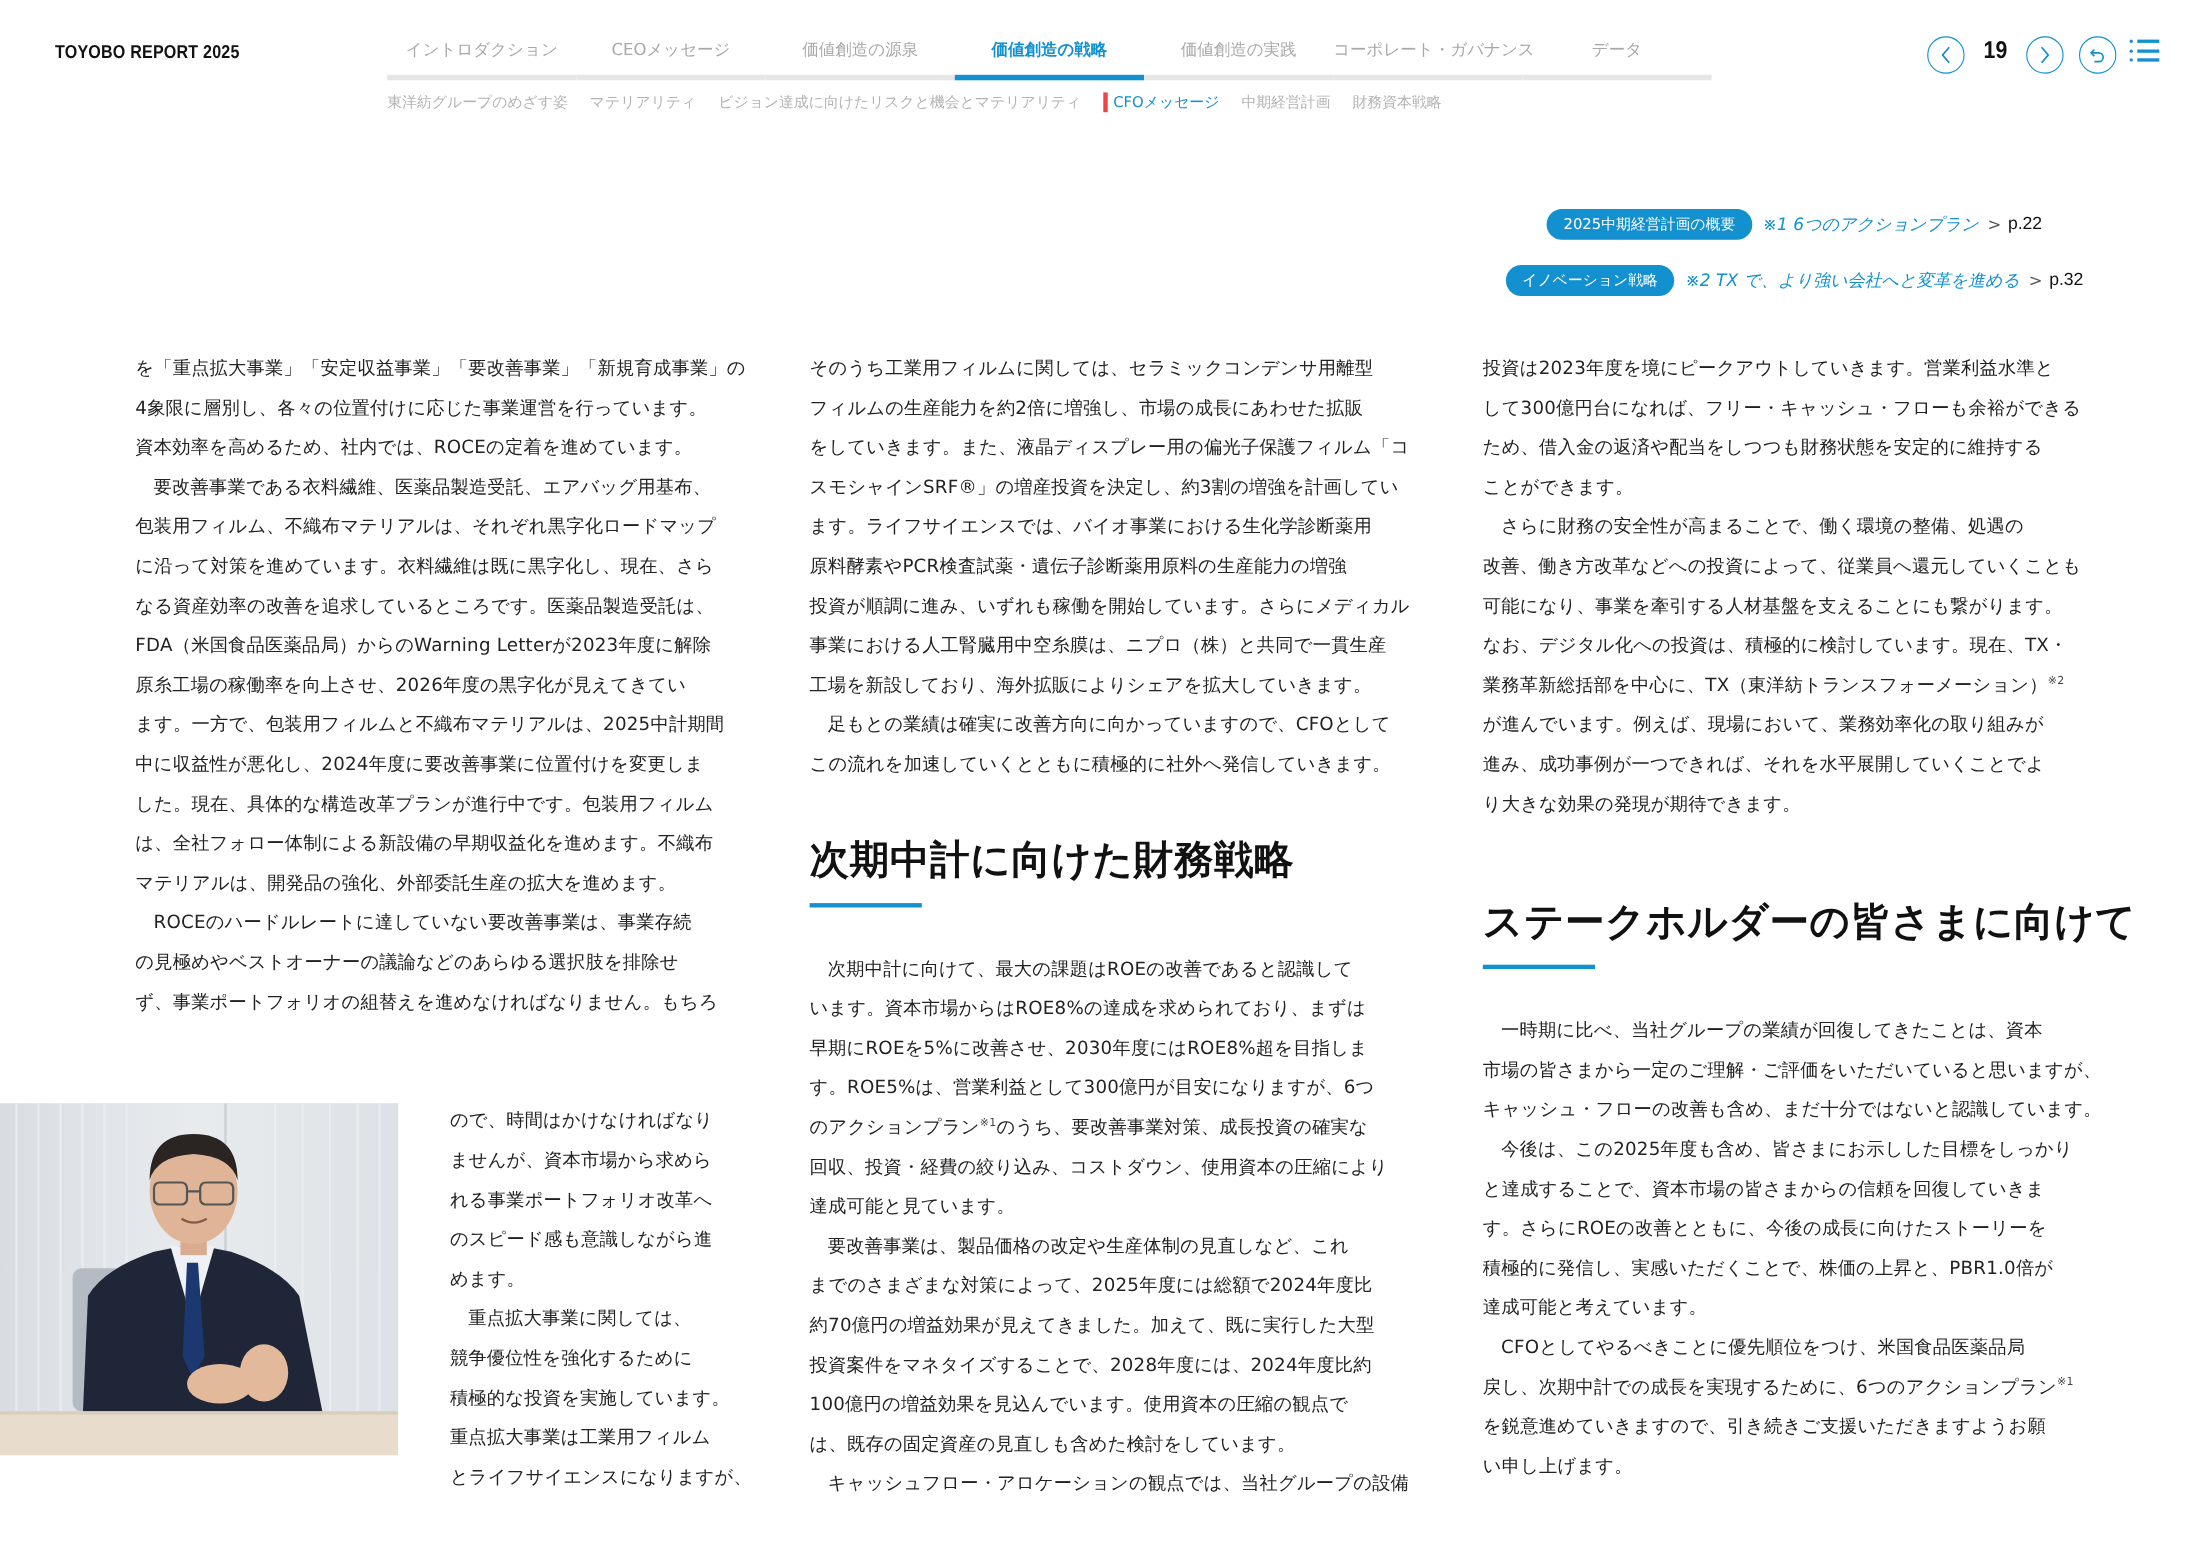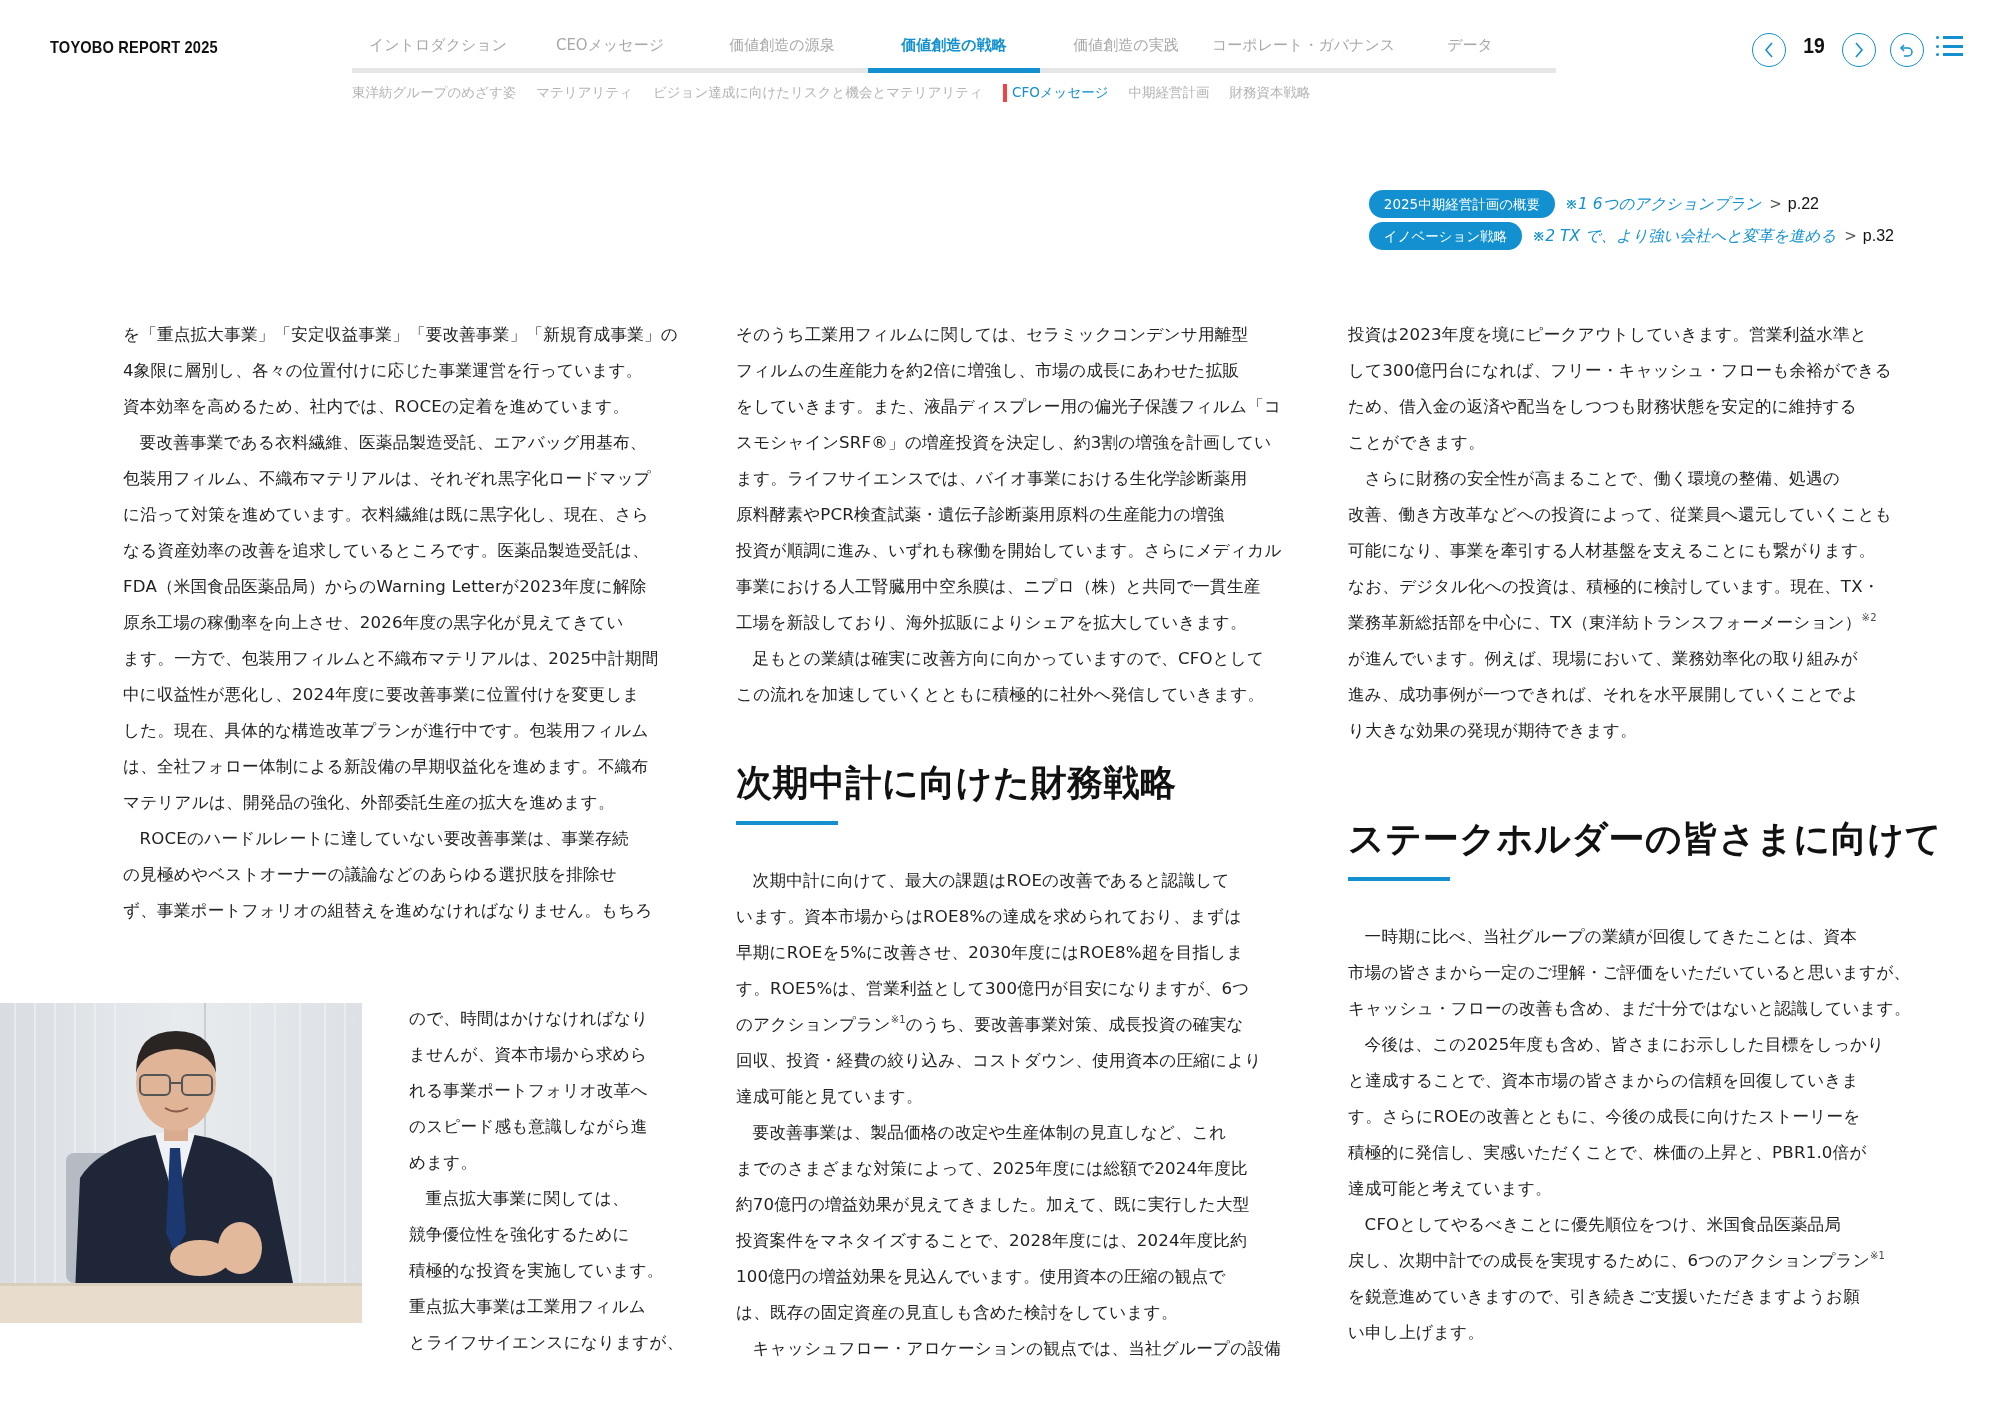--- a/index.html
+++ b/index.html
@@ -21,21 +21,21 @@
 
   .pager { position: absolute; left: 1752px; top: 33px; display: flex; }
   .circle-btn { width: 34px; height: 34px; border: 1.6px solid #1290d0; border-radius: 50%; display: flex; align-items: center; justify-content: center; cursor: pointer; }
   .page-num { font-family: "Liberation Sans", sans-serif; font-weight: bold; font-size: 22px; color: #111; width: 56px; text-align: center; transform: scaleX(0.88); }
   .gap14 { width: 14px; }
   .menu-btn { margin-left: 12px; width: 28px; height: 26px; cursor: pointer; display: flex; flex-direction: column; justify-content: space-between; padding: 3px 0; }
   .menu-row { display: flex; align-items: center; gap: 4px; }
   .menu-dot { width: 3px; height: 3px; background: #1290d0; border-radius: 50%; }
   .menu-line { width: 20px; height: 3px; background: #1290d0; }
 
-  .refs { position: absolute; right: 106px; top: 190px; display: flex; flex-direction: column; align-items: flex-start; gap: 4px; }
+  .refs { position: absolute; right: 106px; top: 190px; display: flex; flex-direction: column; align-items: center; gap: 23px; }
   .ref-row { display: flex; align-items: center; height: 28px; cursor: pointer; }
   .pill { background: #1290d0; color: #fff; font-size: 13.5px; padding: 0 15px; height: 28px; line-height: 28px; border-radius: 14px; margin-right: 10px; white-space: nowrap; }
   .ref-title { color: #1290d0; font-size: 15.5px; white-space: nowrap; font-style: italic; }
   .ref-arrow { color: #555; font-size: 15px; margin: 0 6px 0 8px; }
   .ref-page { color: #111; font-size: 16px; font-family: "Liberation Sans", sans-serif; }
 
   .col { position: absolute; font-size: 16.6px; line-height: 36px; color: #222; letter-spacing: 0.2px; margin-top: 24px; }
   .col p { white-space: nowrap; }
   .indent { padding-left: 1em; }
   .col1 { left: 123px; top: 293px; width: 545px; }

